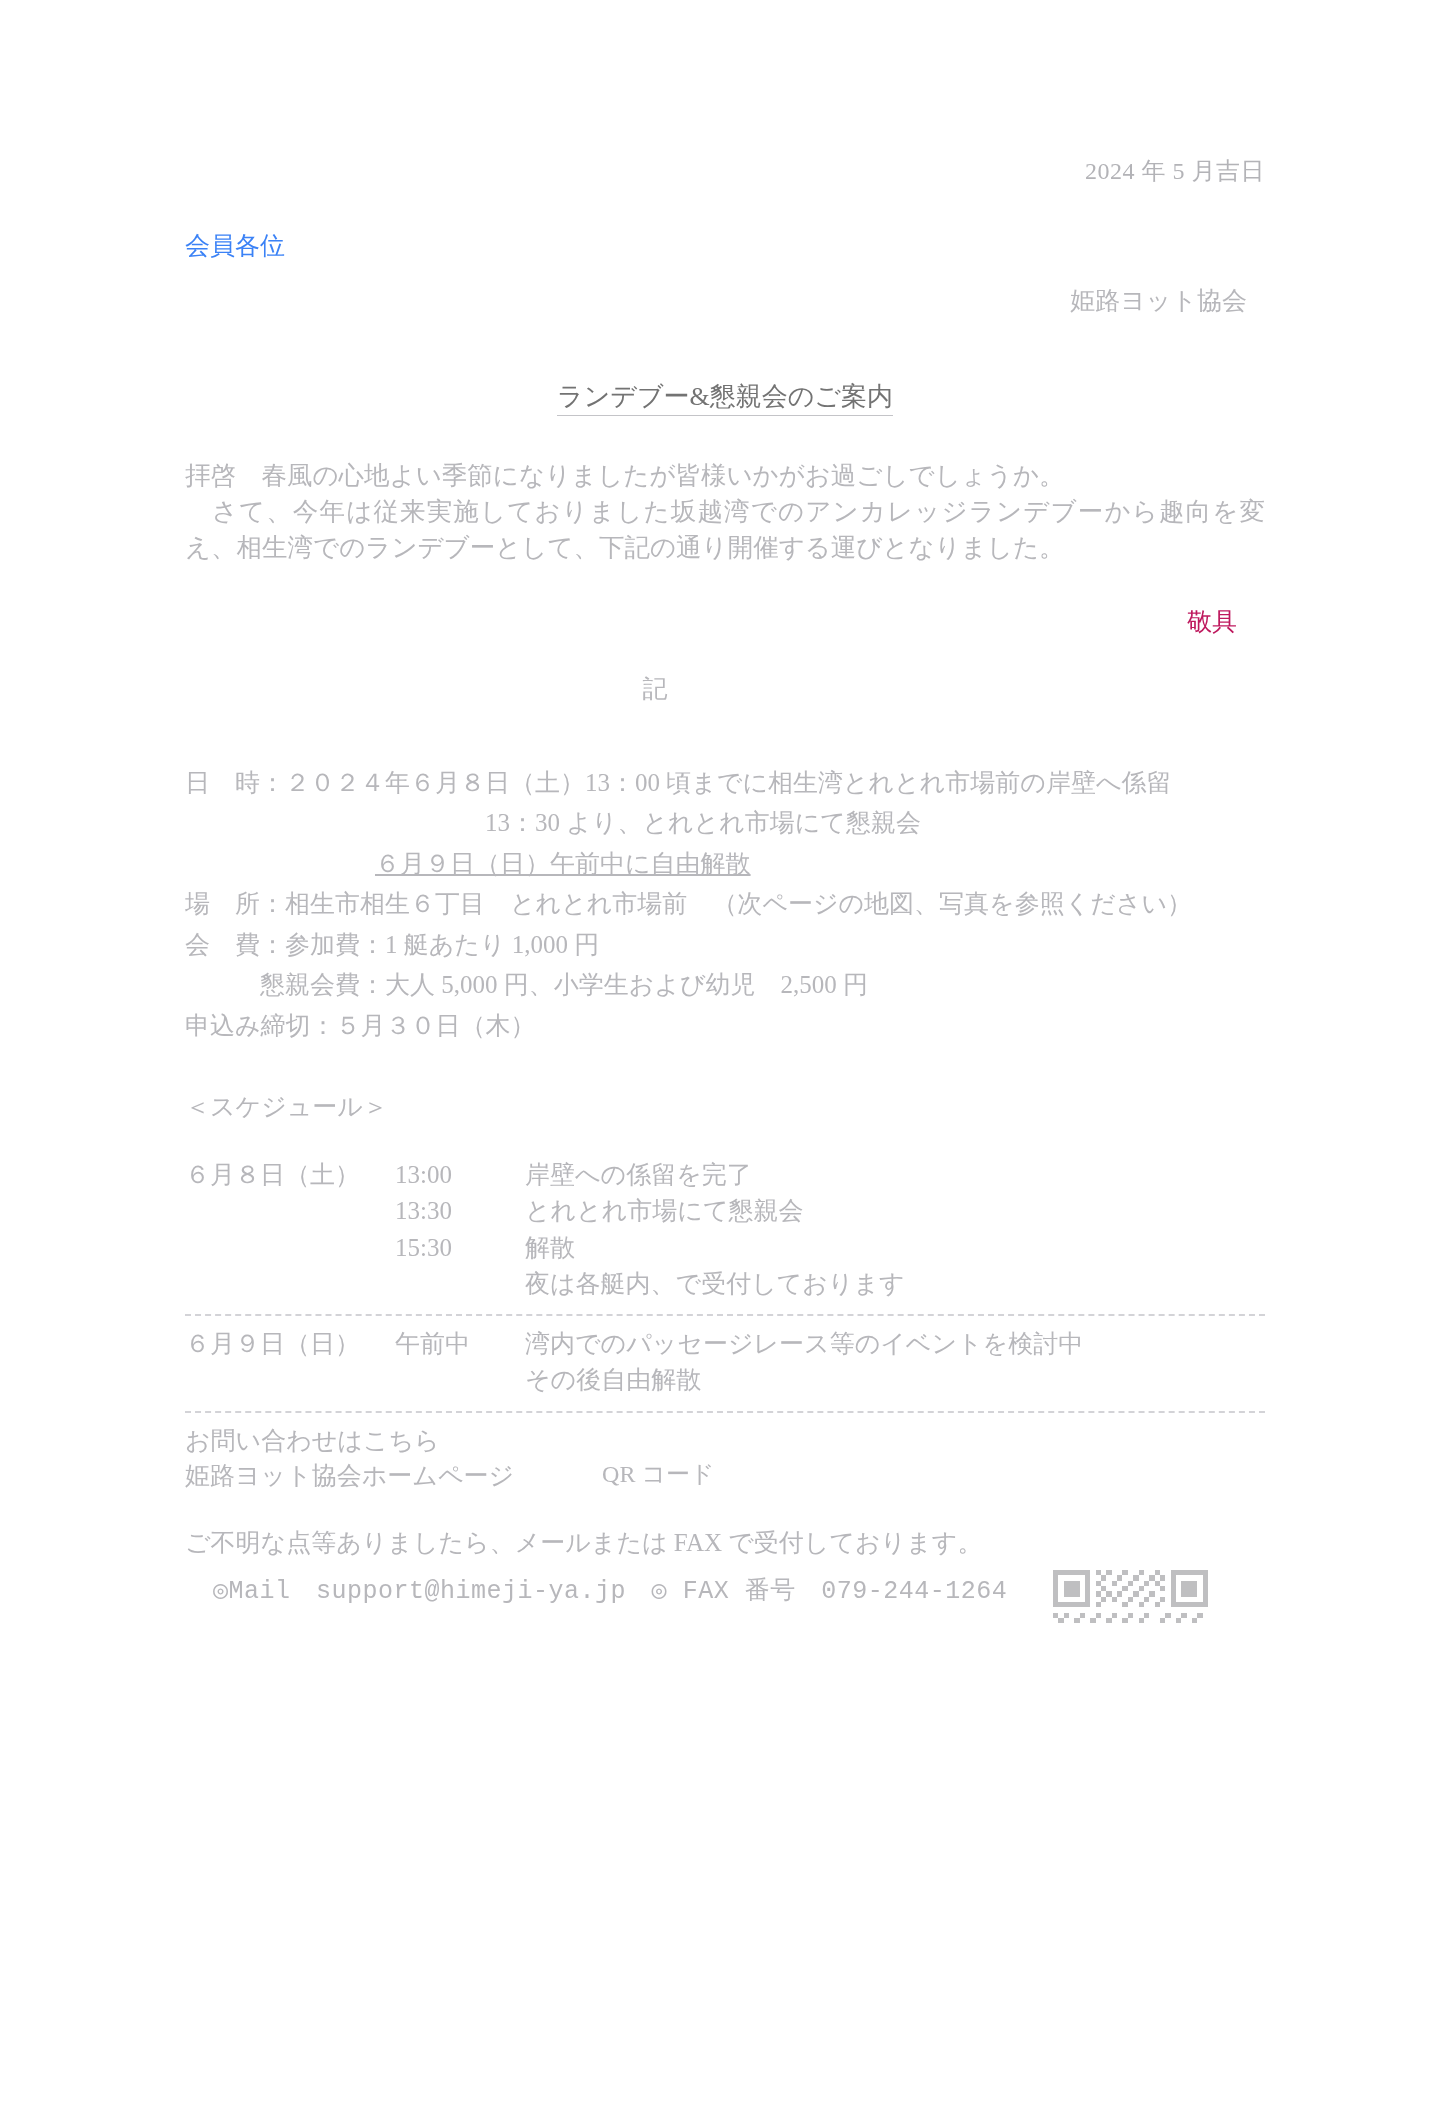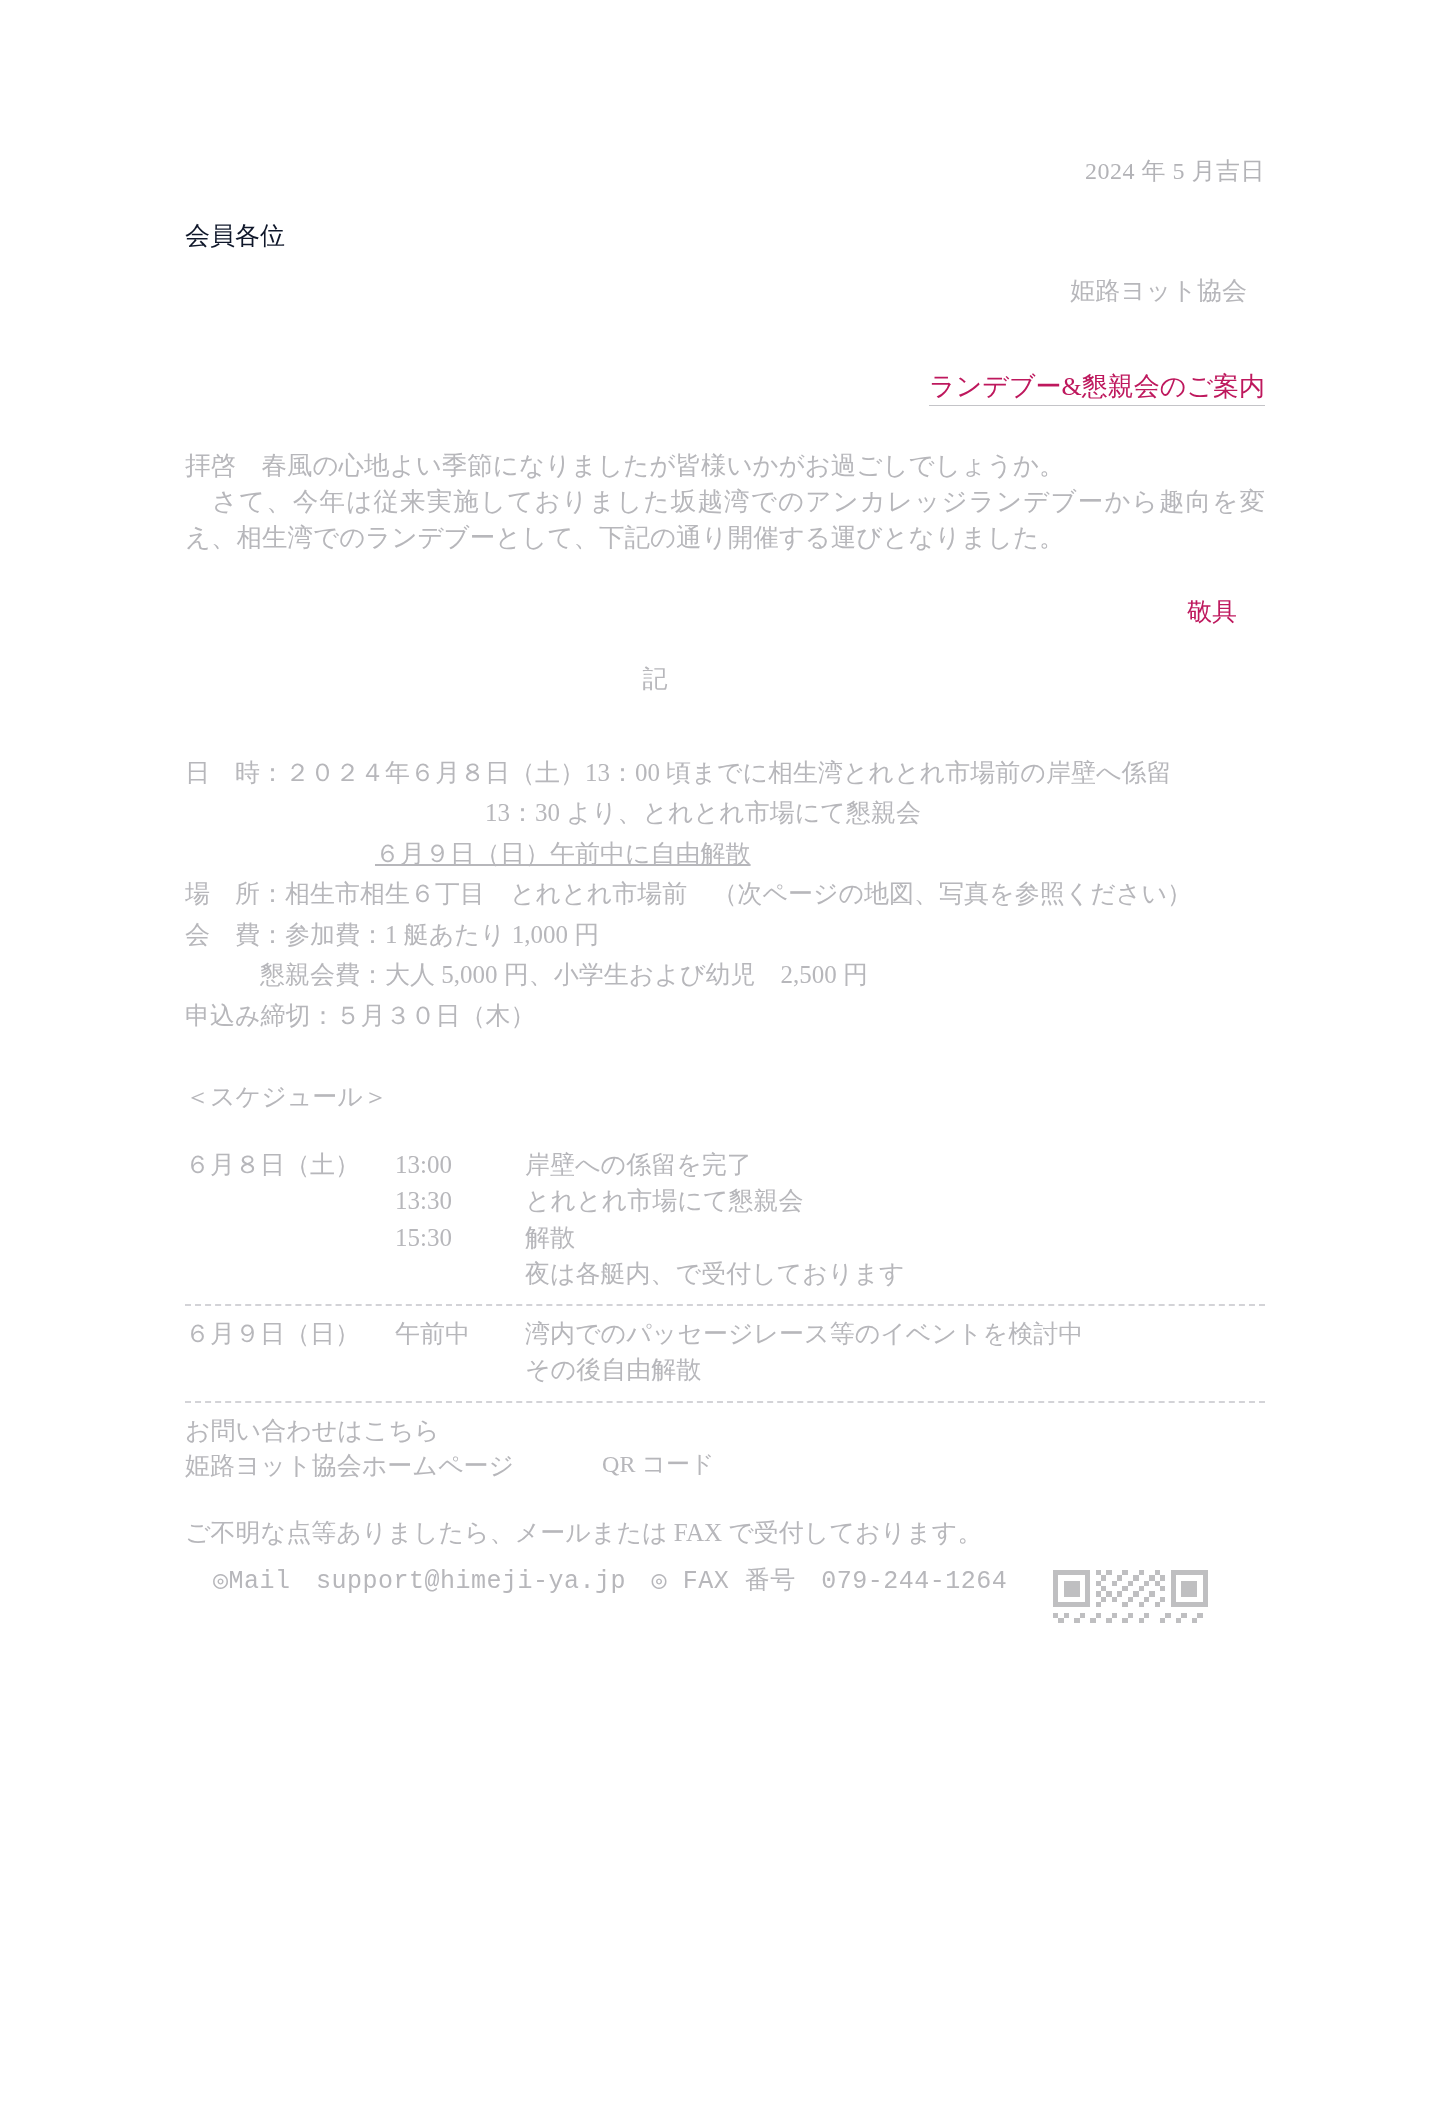--- a/index.html
+++ b/index.html
@@ -23,36 +23,36 @@
     width: 1080px;
   }
   .date-line {
     margin-top: 155px;
     text-align: right;
     font-size: 24px;
     color: #b3b3b7;
     letter-spacing: 0.5px;
   }
   .addressee {
-    margin-top: 32px;
-    font-size: 25px;
-    color: #0f172a;
+    margin-top: 42px;
+    font-size: 25px;
+    color: #3b82f6;
   }
   .sender {
     margin-top: 22px;
     text-align: right;
     font-size: 25px;
     color: #b7b7bb;
     padding-right: 18px;
   }
   .title {
     margin-top: 62px;
-    text-align: right;
+    text-align: center;
     font-size: 26px;
-    color: #be185d;
+    color: #737373;
   }
   .title span {
     border-bottom: 1px solid #c4c4c8;
     padding-bottom: 4px;
   }
   .body-block {
     margin-top: 44px;
   }
   .body-block p {
     margin: 0 0 0 0;

